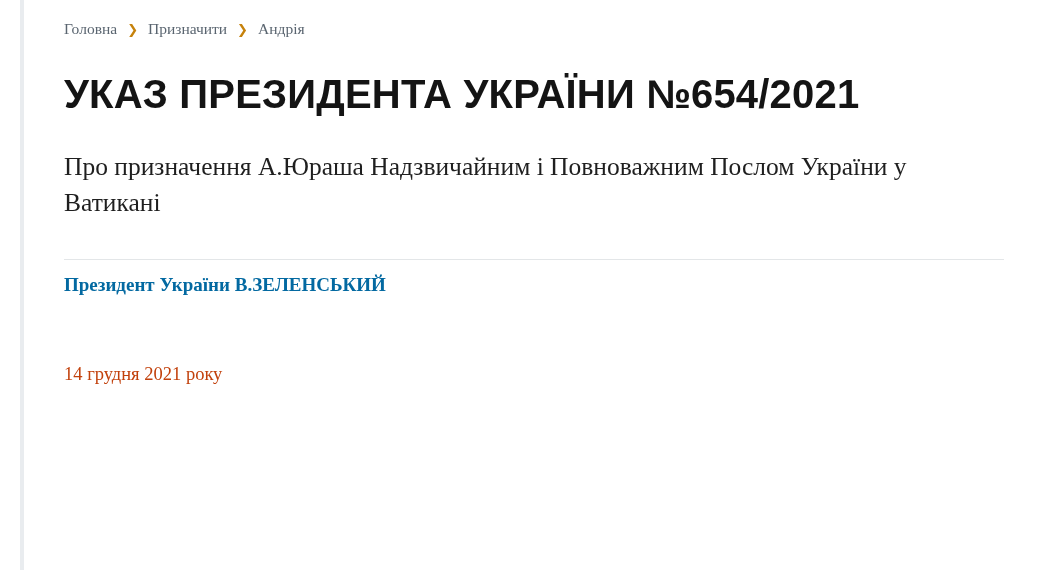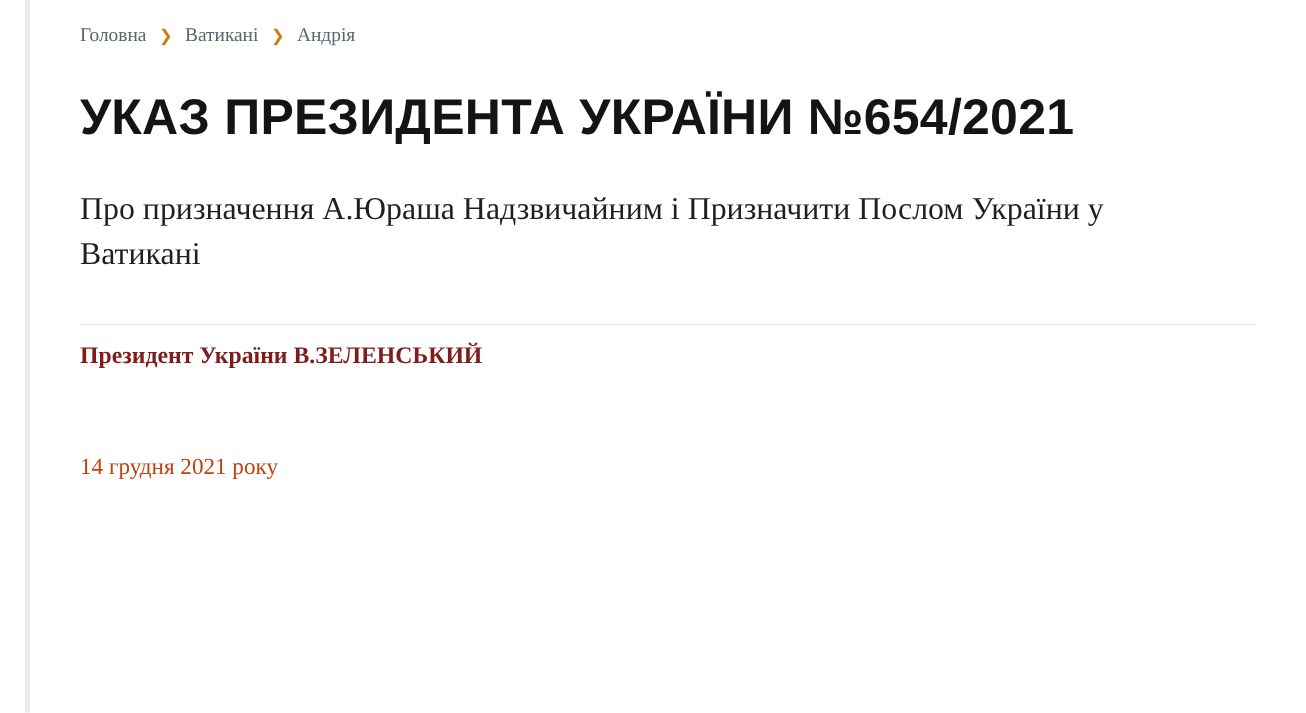--- a/index.html
+++ b/index.html
@@ -92,49 +92,49 @@
     font-size: 18.5px;
     line-height: 1.62;
     color: #1f1f1f;
     max-width: 890px;
   }
   .signature {
     margin: 14px 0 0 0;
     font-family: "Liberation Serif", serif;
     font-size: 19px;
     font-weight: 700;
-    color: #7f1d1d;
+    color: #0369a1;
   }
   .doc-date {
     margin: 68px 0 0 0;
     font-family: "Liberation Serif", serif;
     font-size: 18.5px;
     color: #c2410c;
   }
 </style>
 </head>
 <body>
 
 <div class="page">
 
   <div class="left-rule"></div>
 
   <div class="content">
 
     <nav class="breadcrumb">
       <a href="#">Головна</a>
       <span class="sep">❯</span>
-      <a href="#">Ватикані</a>
+      <a href="#">Призначити</a>
       <span class="sep">❯</span>
       <a href="#">Андрія</a>
     </nav>
 
     <h1 class="doc-title">УКАЗ ПРЕЗИДЕНТА УКРАЇНИ №654/2021</h1>
 
-    <h2 class="doc-subtitle">Про призначення А.Юраша Надзвичайним і Призначити Послом України у Ватикані</h2>
+    <h2 class="doc-subtitle">Про призначення А.Юраша Надзвичайним і Повноважним Послом України у Ватикані</h2>
 
     <hr class="divider">
 
 
     <p class="signature">Президент України В.ЗЕЛЕНСЬКИЙ</p>
 
     <p class="doc-date">14 грудня 2021 року</p>
 
   </div>
 </div>

